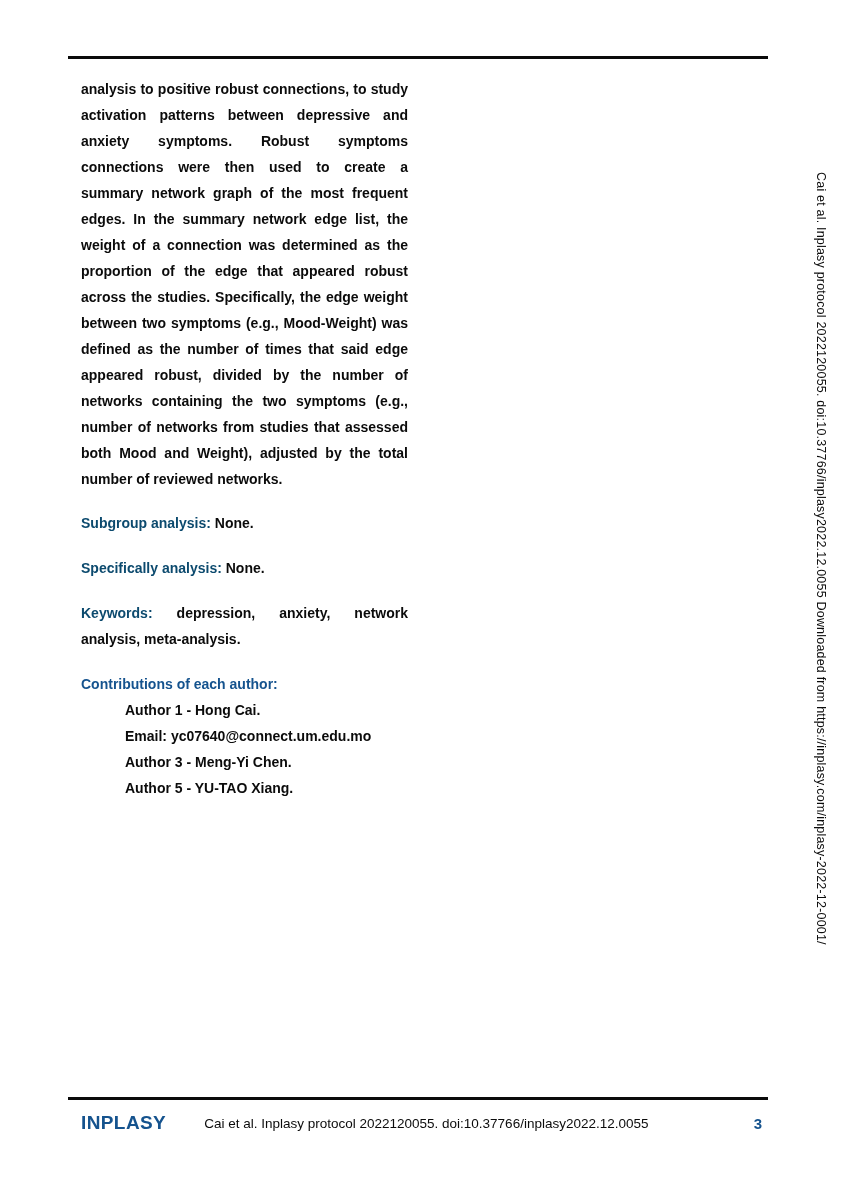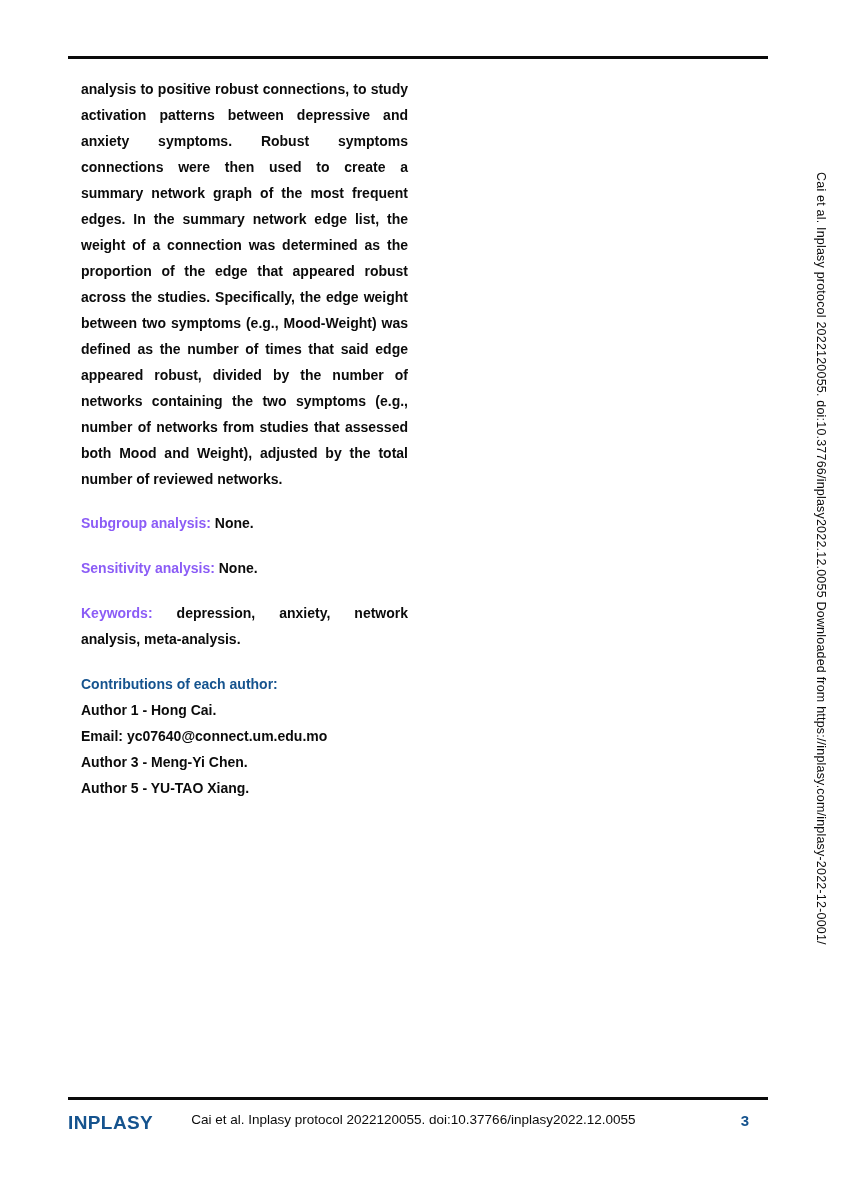--- a/index.html
+++ b/index.html
@@ -35,32 +35,33 @@
   }
   .body-par {
     margin: 0 0 18px 0;
     text-align: justify;
   }
   .section {
     margin: 0 0 19px 0;
     text-align: justify;
   }
   .section .label {
-    color: #8b5cf6;
+    color: #0c4a6e;
   }
   .contrib {
     margin: 0;
   }
   .contrib .label {
     color: #15538E;
     display: block;
     margin-top: 16px;
   }
   .contrib-line {
     display: block;
+    margin-left: 44px;
   }
   .sidebar-text {
     position: absolute;
     left: 814px;
     top: 172px;
     height: 960px;
     writing-mode: vertical-rl;
     text-orientation: mixed;
     font-size: 12.5px;
     font-weight: normal;
@@ -71,25 +72,25 @@
   .footer-rule {
     position: absolute;
     left: 68px;
     top: 1097px;
     width: 700px;
     height: 3px;
     background: #0a0a0a;
   }
   .footer-row {
     position: absolute;
-    left: 68px;
+    left: 81px;
     top: 1112px;
     width: 687px;
     display: flex;
-    align-items: flex-start;
+    align-items: center;
   }
   .footer-logo {
     color: #15538E;
     font-size: 19px;
     font-weight: bold;
     letter-spacing: 0.4px;
   }
   .footer-citation {
     margin-left: 38px;
     color: #0b0b0b;
@@ -116,21 +117,21 @@
   <div class="content">
 
     <p class="body-par">analysis to positive robust connections, to study activation patterns between depressive and anxiety symptoms. Robust symptoms connections were then used to create a summary network graph of the most frequent edges. In the summary network edge list, the weight of a connection was determined as the proportion of the edge that appeared robust across the studies. Specifically, the edge weight between two symptoms (e.g., Mood-Weight) was defined as the number of times that said edge appeared robust, divided by the number of networks containing the two symptoms (e.g., number of networks from studies that assessed both Mood and Weight), adjusted by the total number of reviewed networks.</p>
 
     <p class="section">
       <span class="label">Subgroup analysis:</span>
       <span class="value">None.</span>
     </p>
 
     <p class="section">
-      <span class="label">Sensitivity analysis:</span>
+      <span class="label">Specifically analysis:</span>
       <span class="value">None.</span>
     </p>
 
 
     <p class="section">
       <span class="label">Keywords:</span>
       <span class="value">depression, anxiety, network analysis, meta-analysis.</span>
     </p>
 
     <p class="section contrib">

